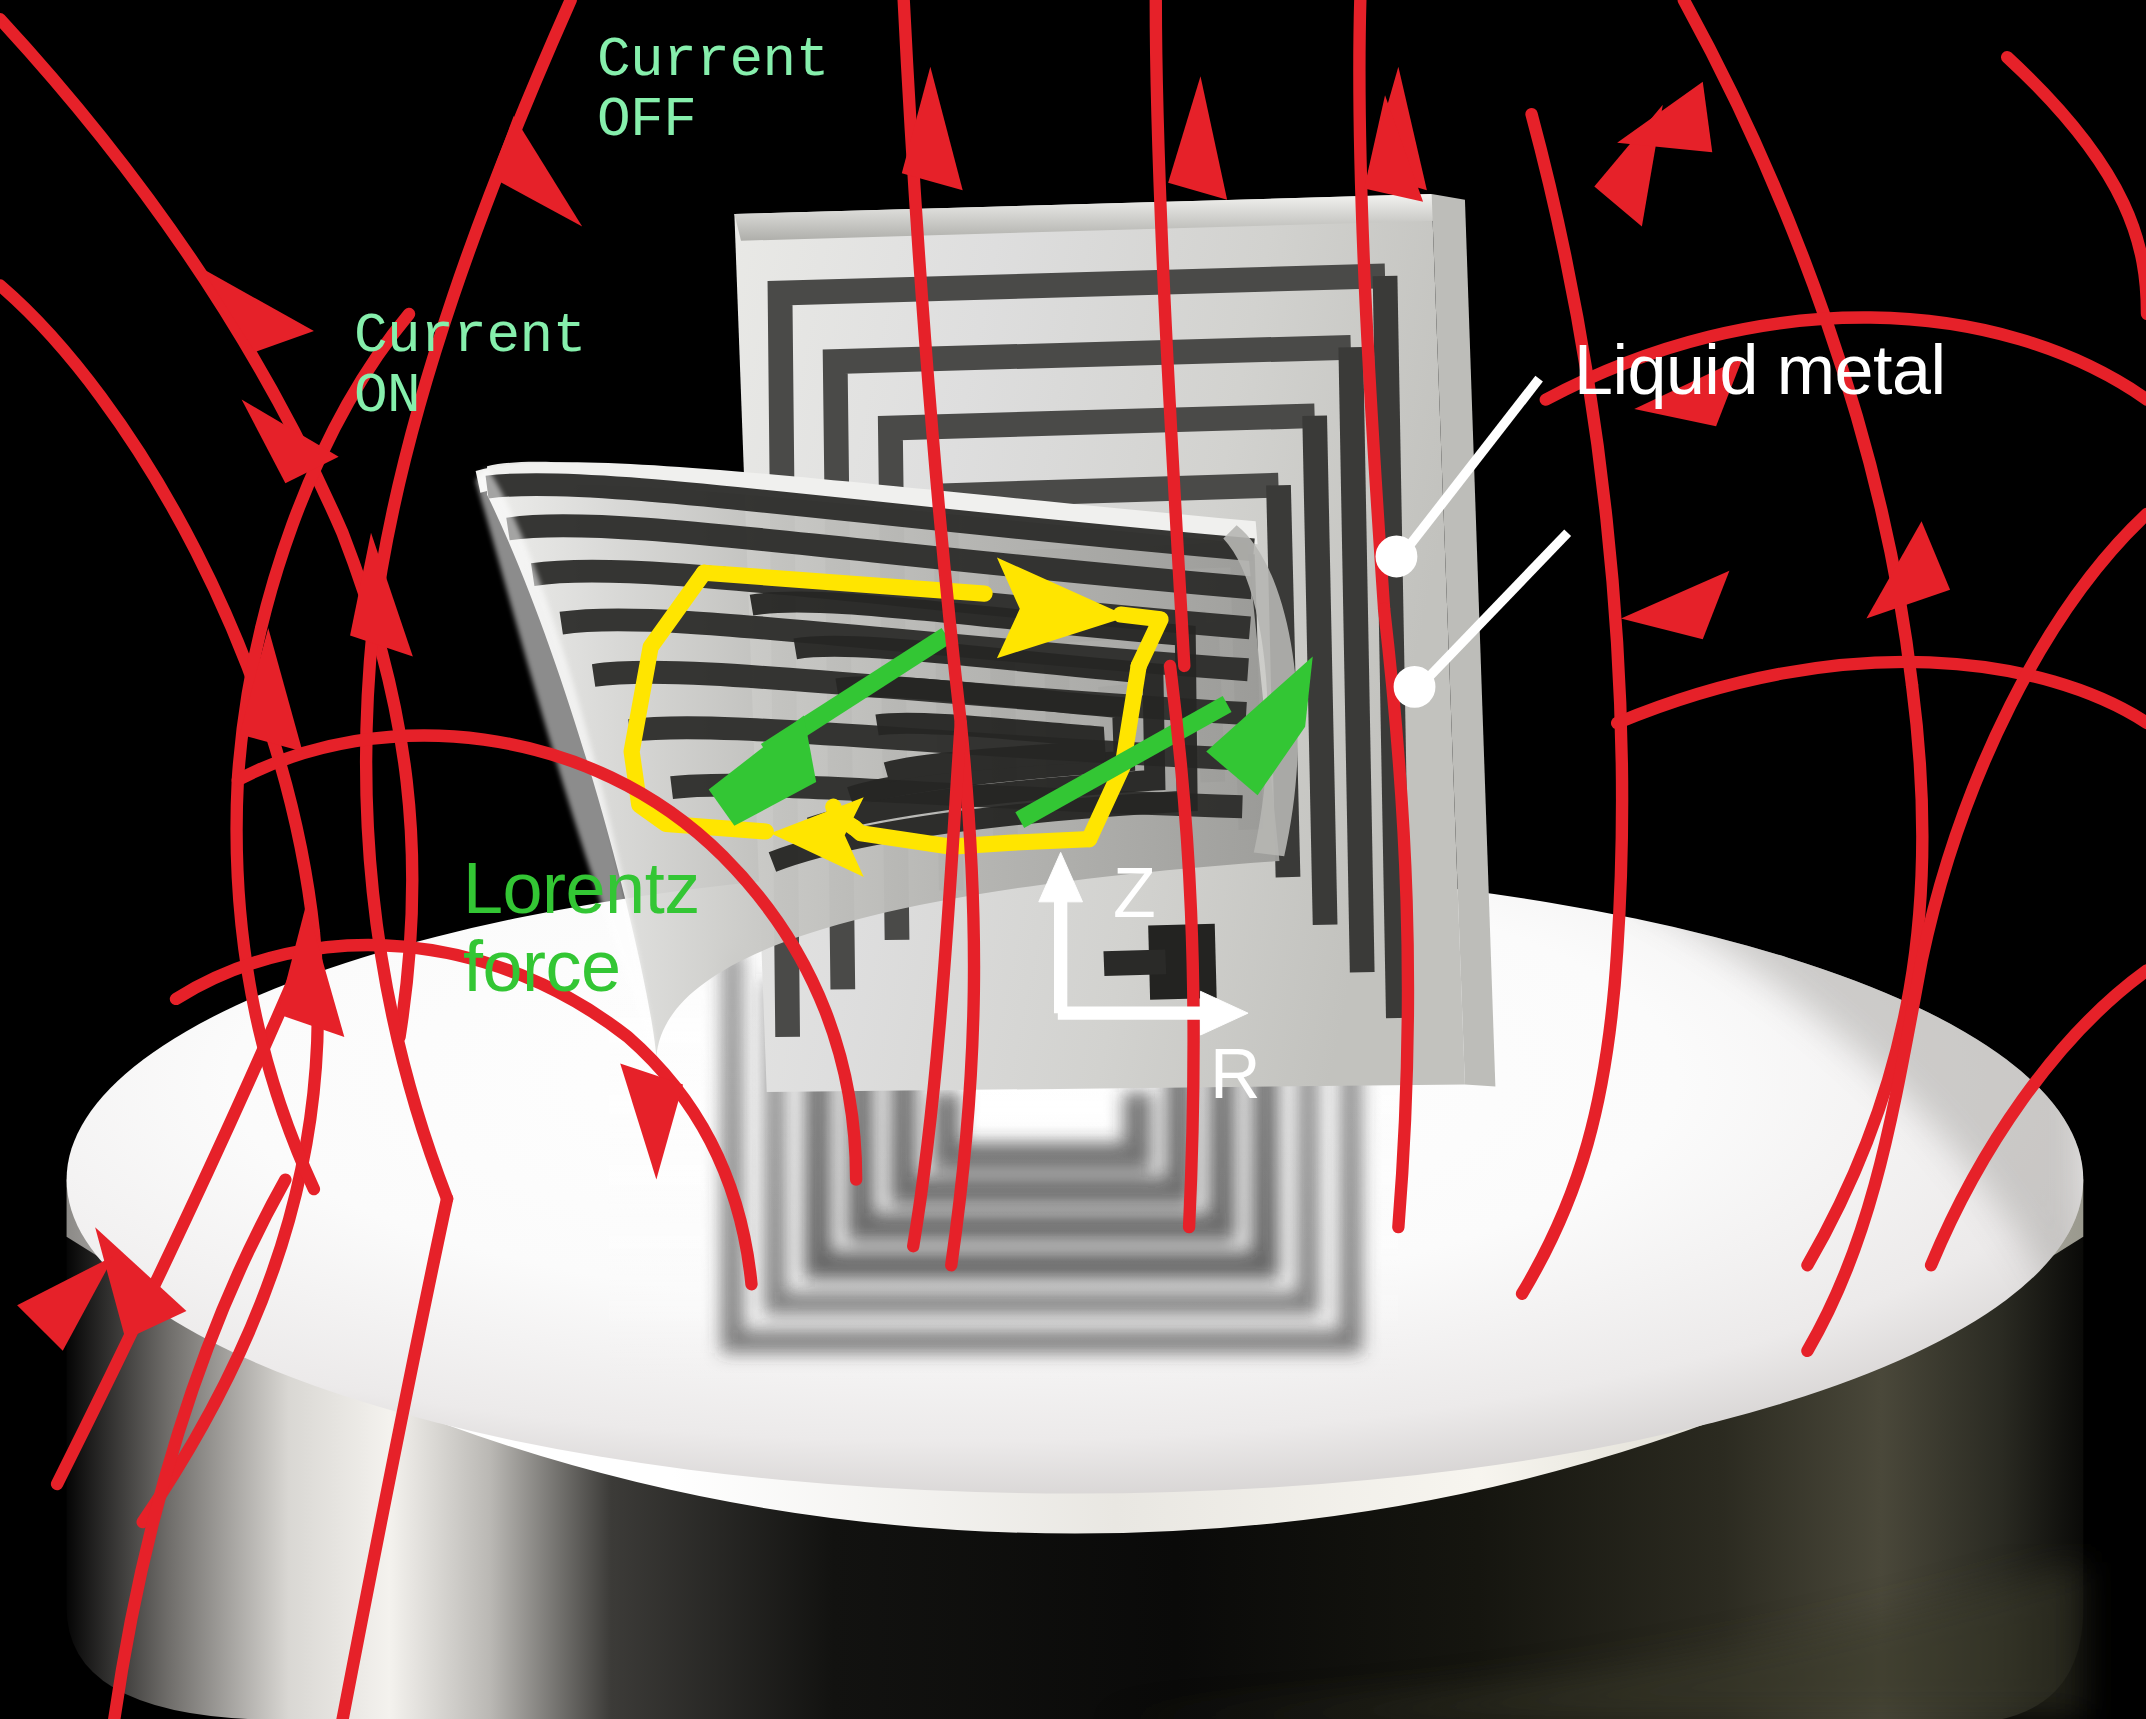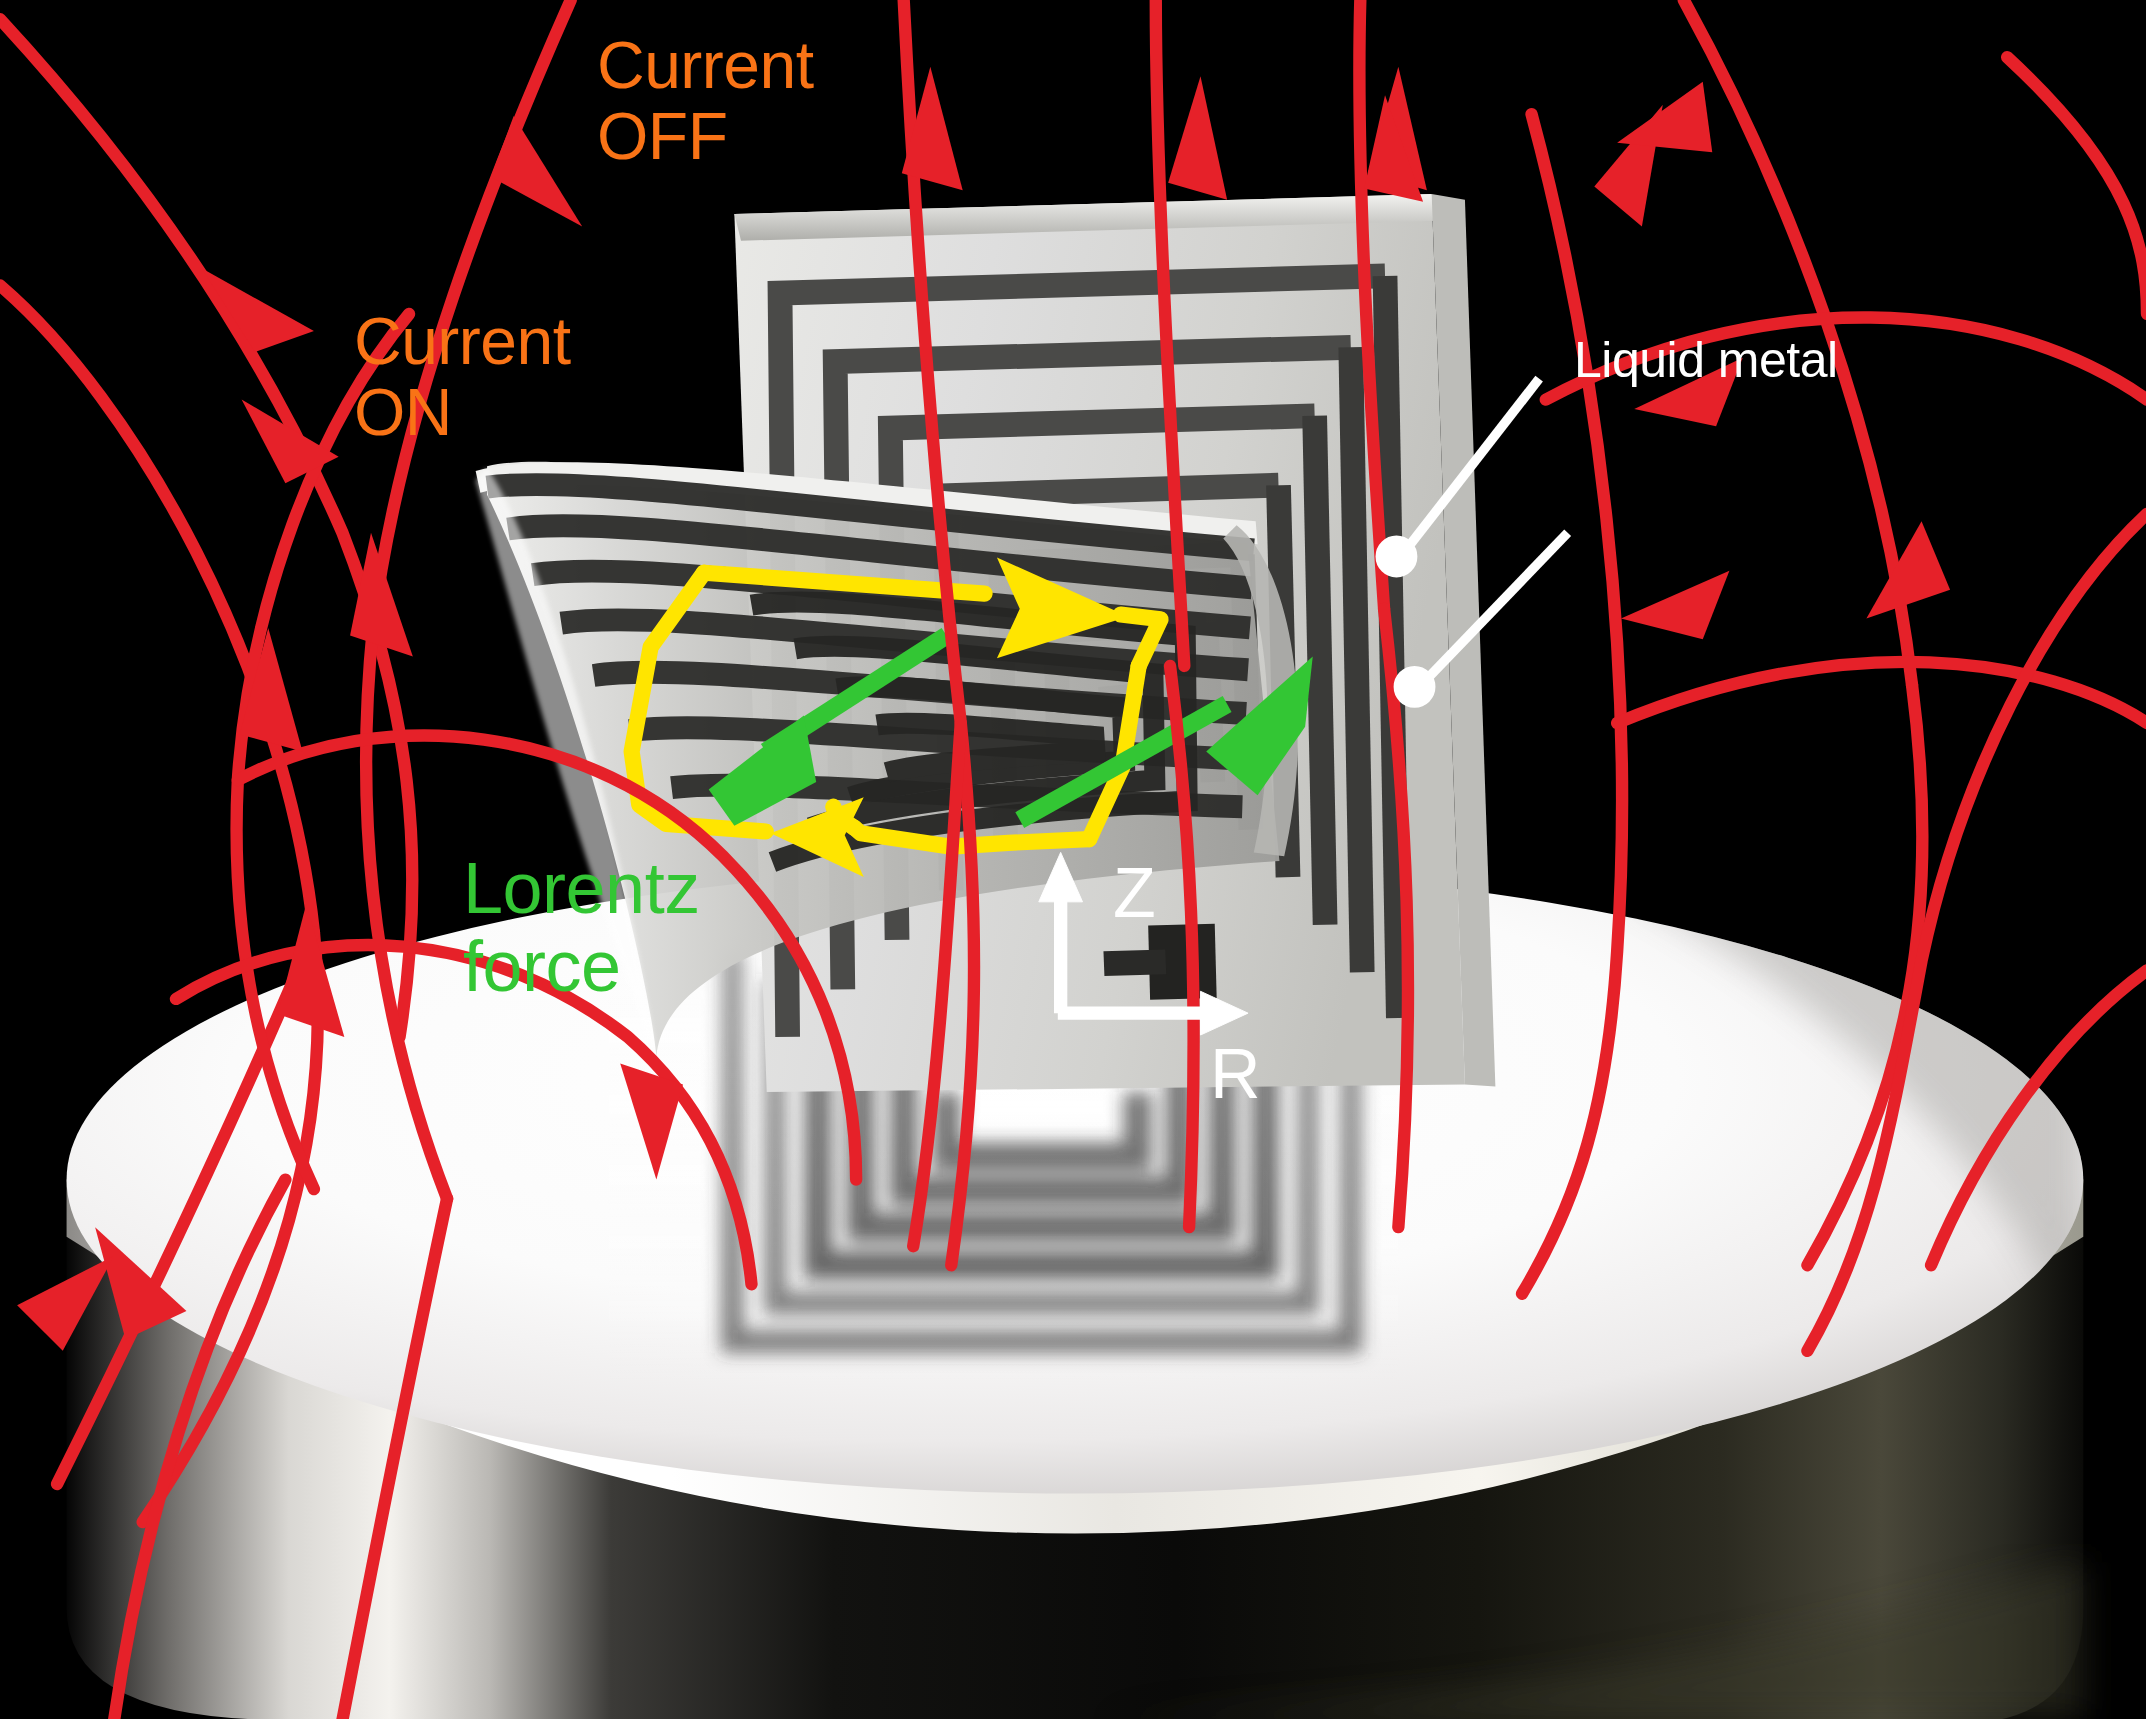--- a/index.html
+++ b/index.html
@@ -12,23 +12,23 @@
     font-family:"Liberation Sans", sans-serif;
   }
   #scene{position:absolute;left:0;top:0;width:2147px;height:1720px;}
   .lbl{
     position:absolute;
     white-space:pre;
     line-height:1.08;
     font-weight:400;
     letter-spacing:-0.5px;
   }
-  .lbl-yellow{color:#f97316;font-size:66px;}
+  .lbl-yellow{color:#86efac;font-size:56px;font-family:Liberation Mono, monospace;}
   .lbl-green{color:#33C634;font-size:72px;}
-  .lbl-white{color:#FFFFFF;font-size:50px;text-align:right;}
+  .lbl-white{color:#FFFFFF;font-size:70px;text-align:right;}
   .lbl-axis{color:#FFFFFF;font-size:70px;}
 </style>
 </head>
 <body>
 
 <div id="stage">
 
   <svg id="scene" viewBox="0 0 2257 1808" xmlns="http://www.w3.org/2000/svg">
     <defs>
 

